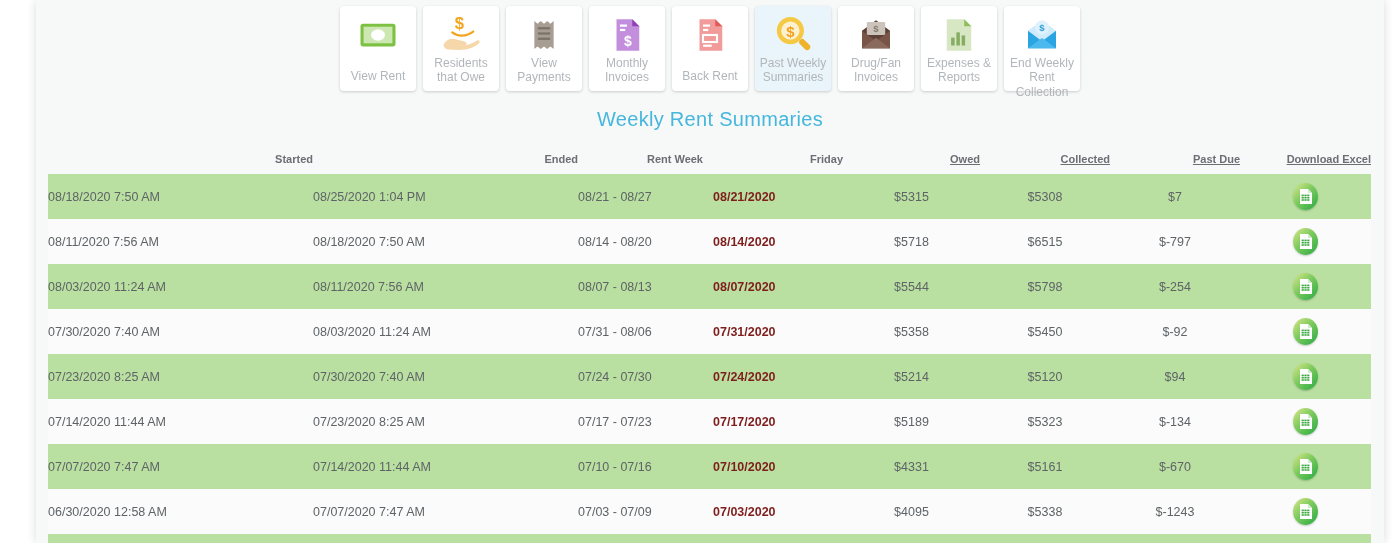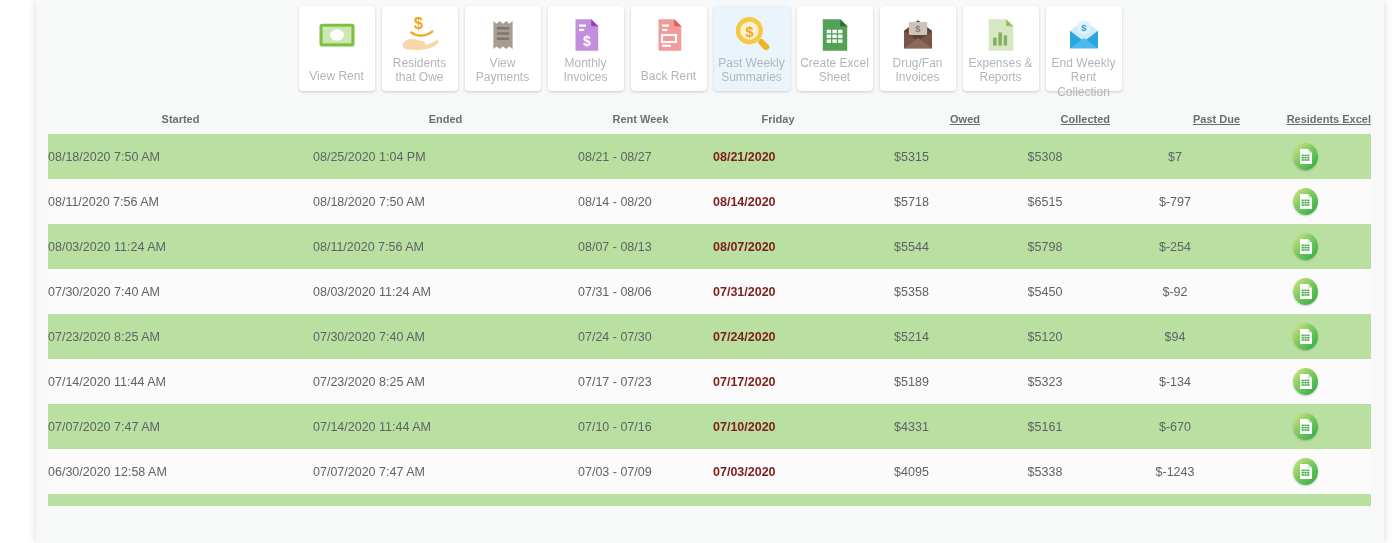--- a/index.html
+++ b/index.html
@@ -19,21 +19,21 @@
   
   .page-title { text-align:center; margin-top:16px; height:24px; line-height:24px;
     font-size:20px; font-weight:400; color:#45b7dd; letter-spacing:.3px; }
   
   table.summary { border-collapse:collapse; table-layout:fixed; width:1323px;
     margin:12px 0 0 12px; }
   col.c-started{width:265px} col.c-ended{width:265px} col.c-rentweek{width:125px}
   col.c-friday{width:140px} col.c-owed{width:137px} col.c-collected{width:130px}
   col.c-pastdue{width:130px} col.c-download{width:131px}
   thead th { height:31px; font-size:11px; font-weight:bold; color:#6b6f74;
-    text-align:center; vertical-align:middle; padding:0; }
+    text-align:right; vertical-align:middle; padding:0; }
   thead th.center { text-align:right;text-decoration:underline; }
   thead th.pad { padding-left:10px; }
   tbody td { height:45px; font-size:12.5px; color:#5f6367; vertical-align:middle;
     padding:0; white-space:nowrap; }
   tbody tr.green { background:#b9e0a0; }
   tbody tr.white { background:#fafbfa; }
   td.col-friday { font-weight:bold; color:#7f1d1d; padding-left:10px; }
   td.col-owed, td.col-collected, td.col-past_due, td.col-download { text-align:center; }
   .xls-btn { width:25px; height:27px; border:none; border-radius:50%; cursor:pointer;
     background:linear-gradient(135deg,#cbe283 8%,#7ecb5e 45%,#3eb24a 85%);
@@ -101,38 +101,20 @@
 
     <button class="tool-btn active">
       <svg class="tool-icon" viewBox="0 0 48 48">
         <rect x="30" y="29" width="7" height="15" rx="3.5" fill="#efb32a" transform="rotate(-45 33.5 31)"></rect>
         <circle cx="21" cy="19" r="13" fill="#fdf1cf" stroke="#f6c944" stroke-width="5"></circle>
         <text x="21" y="26" font-size="17" font-weight="bold" fill="#f3a120" text-anchor="middle">$</text>
       </svg>
       <span class="tool-label">Past Weekly Summaries</span>
     </button>
 
-    <button class="tool-btn">
-      <svg class="tool-icon" viewBox="0 0 48 48">
-        <path d="M10 6 H30 L38 14 V42 H10 Z" fill="#53a257"></path>
-        <path d="M30 6 L38 14 H30 Z" fill="#2f6b33"></path>
-        <g fill="#fff">
-          <rect x="14.5" y="18" width="5" height="4"></rect>
-            <rect x="21" y="18" width="5" height="4"></rect>
-            <rect x="27.5" y="18" width="5" height="4"></rect>
-          <rect x="14.5" y="23.5" width="5" height="4"></rect>
-            <rect x="21" y="23.5" width="5" height="4"></rect>
-            <rect x="27.5" y="23.5" width="5" height="4"></rect>
-          <rect x="14.5" y="29" width="5" height="4"></rect>
-            <rect x="21" y="29" width="5" height="4"></rect>
-            <rect x="27.5" y="29" width="5" height="4"></rect>
-        </g>
-      </svg>
-      <span class="tool-label">Create Excel Sheet</span>
-    </button>
 
     <button class="tool-btn">
       <svg class="tool-icon" viewBox="0 0 48 48">
         <path d="M8 19 L24 7 L40 19 V39 H8 Z" fill="#5d4037"></path>
         <rect x="13.5" y="9" width="21" height="15" rx="1.5" fill="#ccc4ba"></rect>
         <text x="24" y="21" font-size="11" font-weight="bold" fill="#857c72" text-anchor="middle">$</text>
         <path d="M8 19 V39 H40 V19 L24 31 Z" fill="#795548"></path>
         <path d="M8 39 L24 27 L40 39 Z" fill="#8a6a5c"></path>
       </svg>
       <span class="tool-label">Drug/Fan Invoices</span>
@@ -158,20 +140,21 @@
         <circle cx="24" cy="15.5" r="8" fill="#dff1fc"></circle>
         <text x="24" y="19.5" font-size="11" font-weight="bold" fill="#2e9fd8" text-anchor="middle">$</text>
         <path d="M8 19 V39 H40 V19 L24 31 Z" fill="#2aa5e1"></path>
         <path d="M8 39 L24 27.5 L40 39 Z" fill="#4cb9ee"></path>
       </svg>
       <span class="tool-label">End Weekly Rent Collection</span>
     </button>
 
   </div>
 
+  <div class="page-title">Weekly Rent Summaries</div>
 
   <table class="summary">
     <colgroup>
       <col class="c-started">
         <col class="c-ended">
         <col class="c-rentweek">
         <col class="c-friday">
       <col class="c-owed">
         <col class="c-collected">
         <col class="c-pastdue">
@@ -179,21 +162,21 @@
     </colgroup>
     <thead>
       <tr>
         <th>Started</th>
         <th>Ended</th>
         <th>Rent Week</th>
         <th class="pad">Friday</th>
         <th class="center">Owed</th>
         <th class="center">Collected</th>
         <th class="center">Past Due</th>
-        <th class="center">Residents Excel</th>
+        <th class="center">Download Excel</th>
       </tr>
     </thead>
     <tbody>
         <tr class="green">
           <td class="col-started">08/18/2020 7:50 AM</td>
           <td class="col-ended">08/25/2020 1:04 PM</td>
           <td class="col-rent_week">08/21 - 08/27</td>
           <td class="col-friday">08/21/2020</td>
           <td class="col-owed">$5315</td>
           <td class="col-collected">$5308</td>

